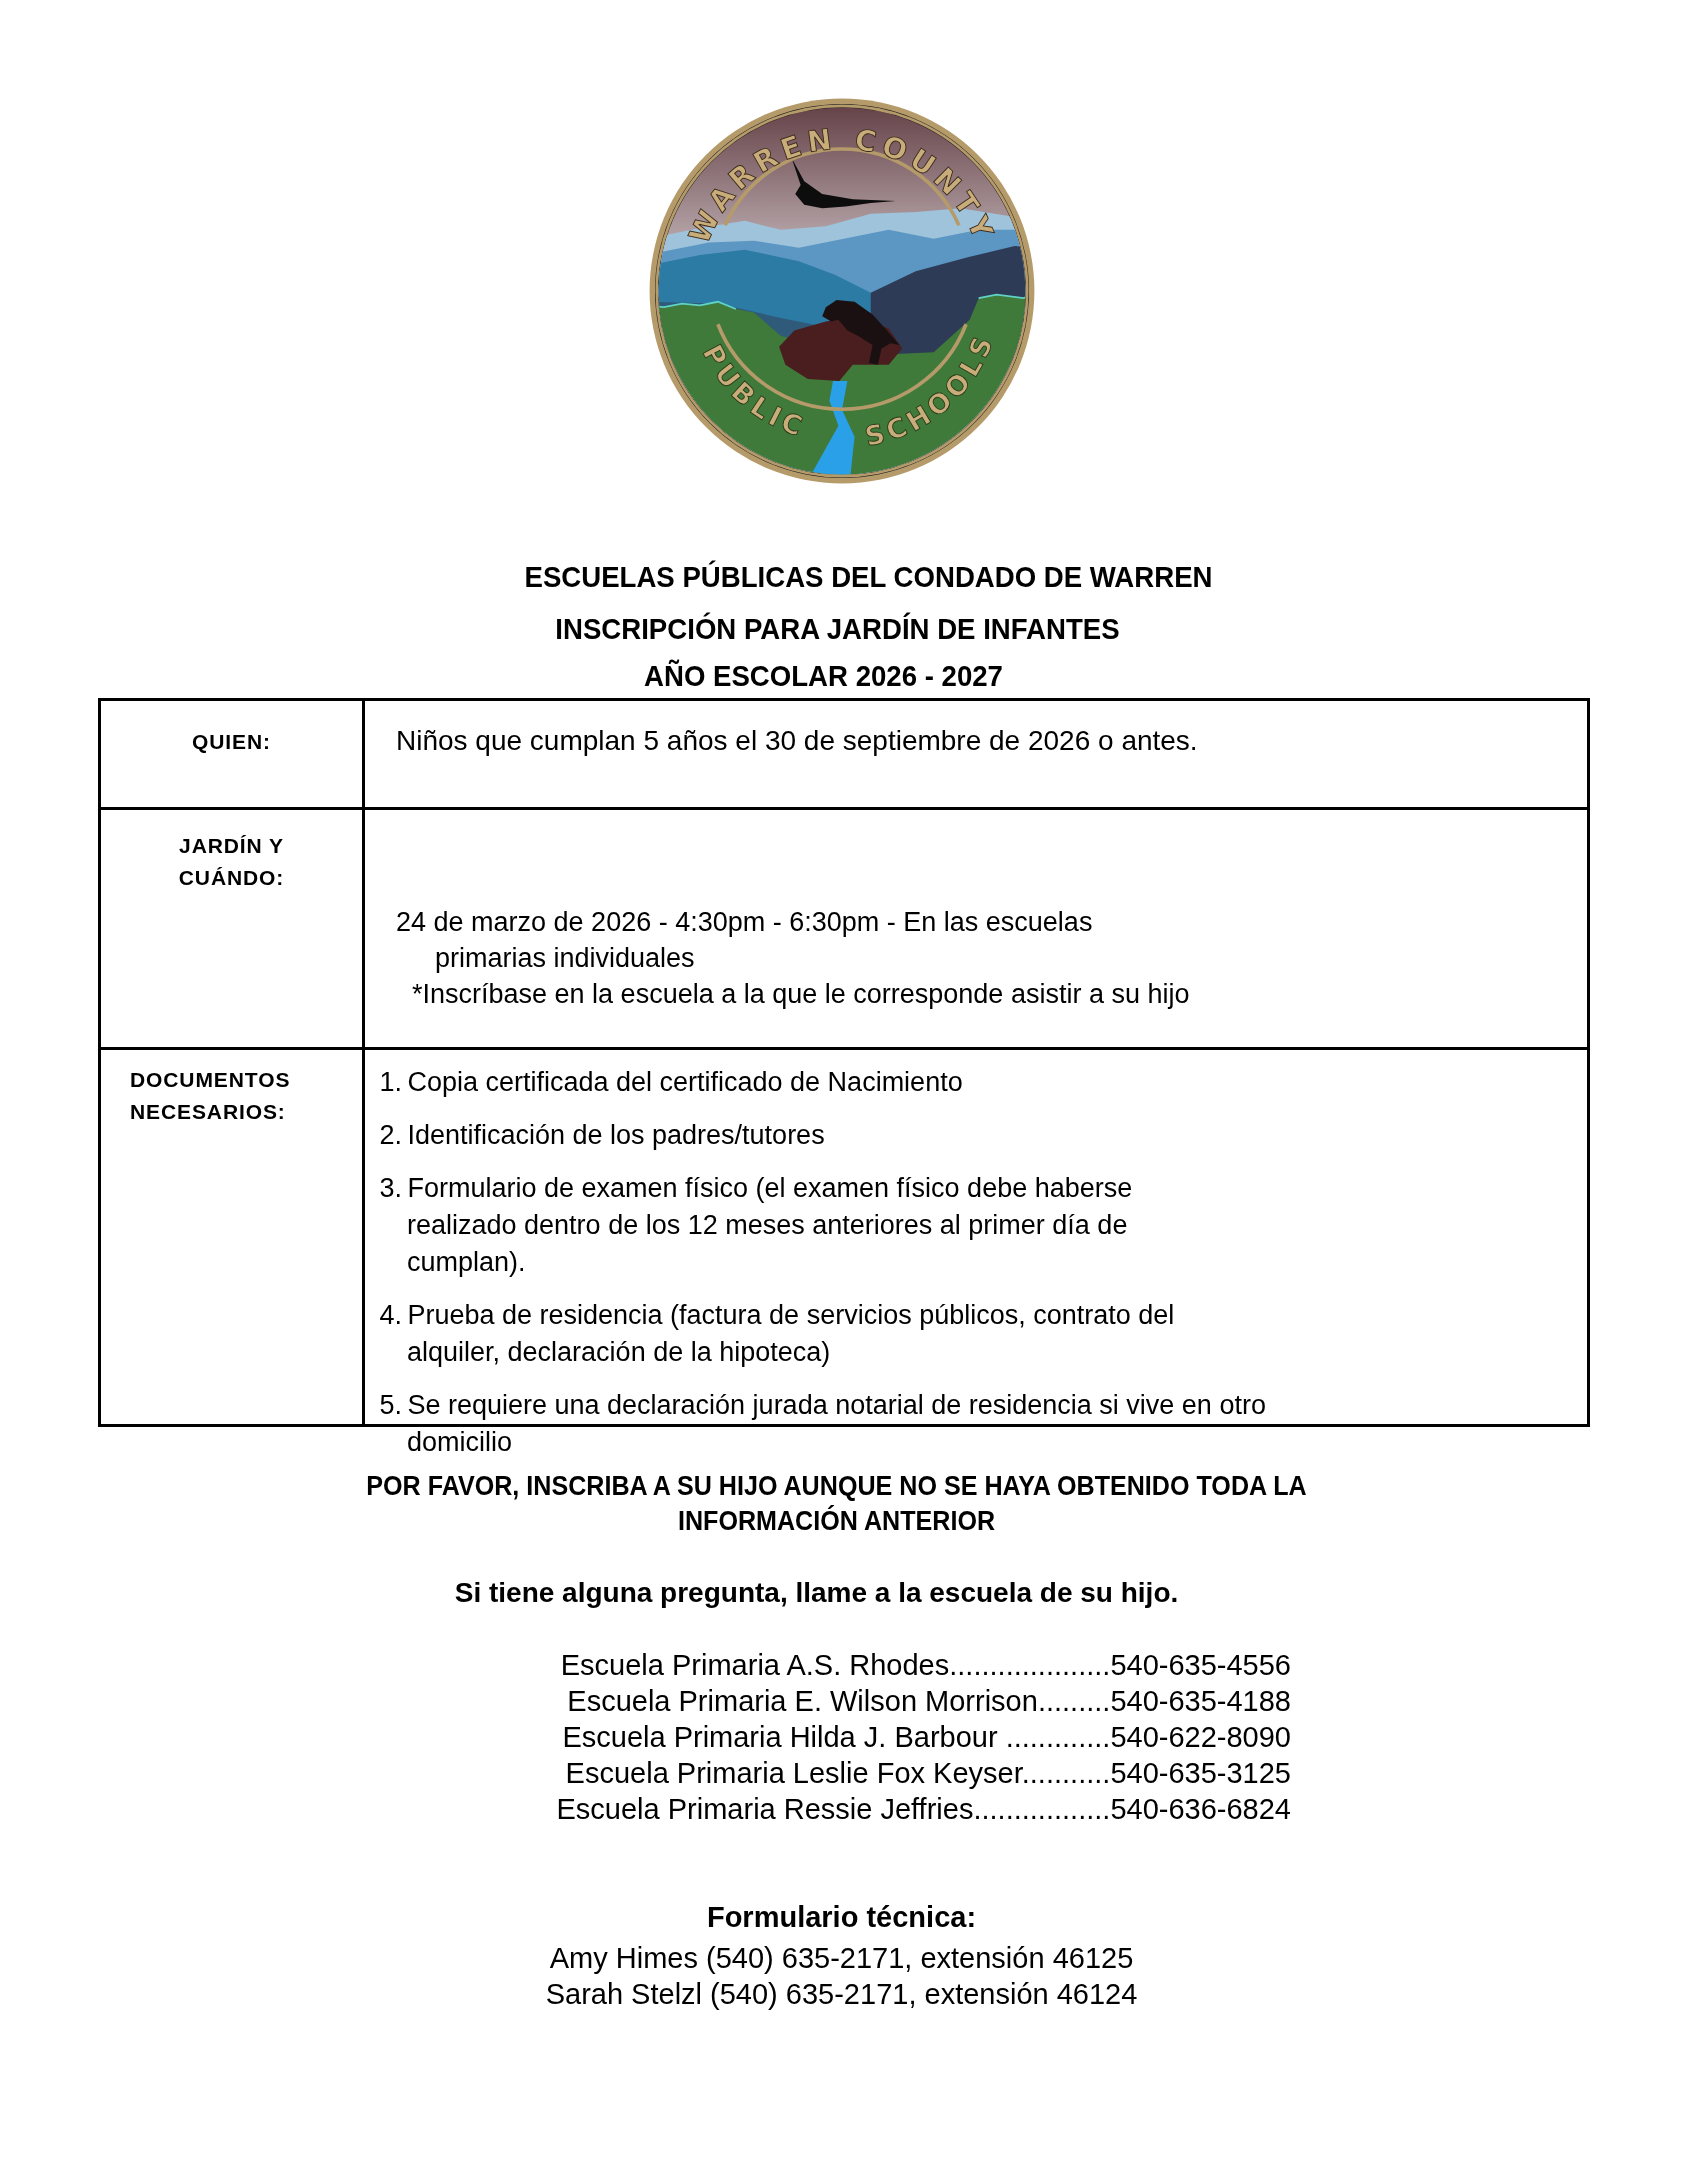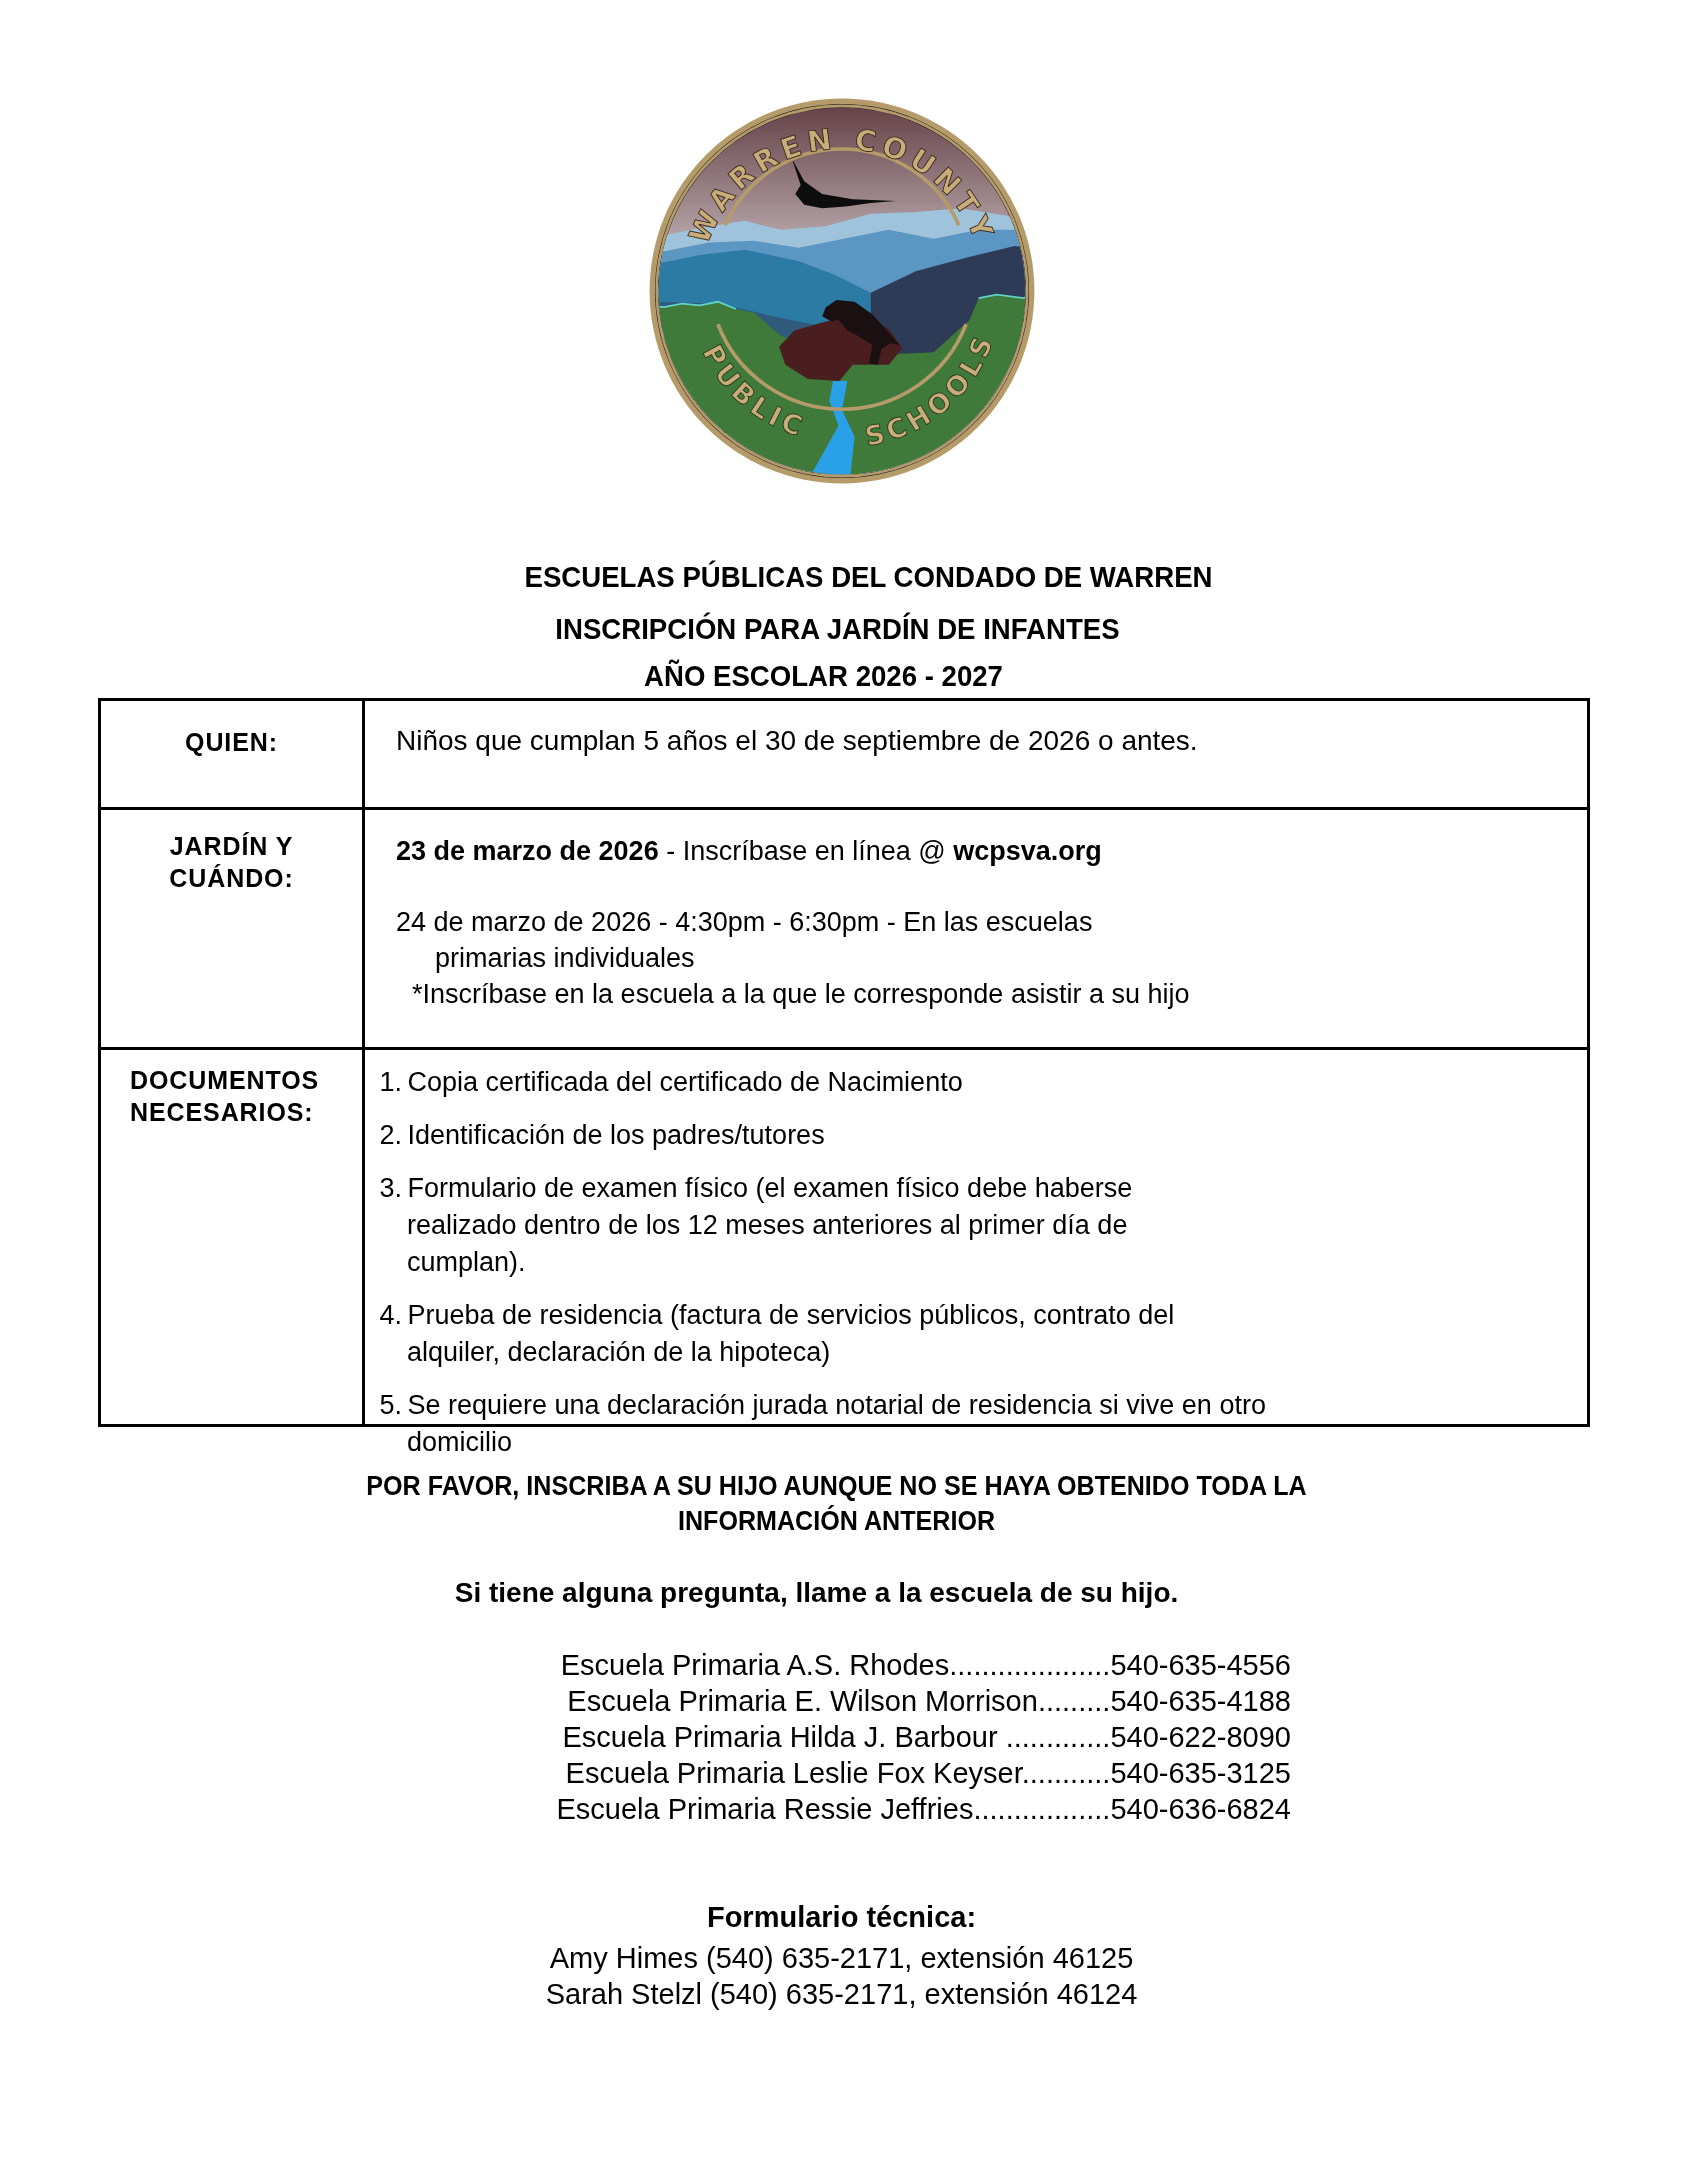--- a/index.html
+++ b/index.html
@@ -13,21 +13,21 @@
   #logo { position: absolute; left: 646px; top: 95px; width: 392px; height: 392px; }
 
   
   .title { font-family: "Liberation Sans Narrow", "Liberation Sans", sans-serif; font-weight: bold; font-size: 30px; letter-spacing: 0px; transform: scaleX(0.92); transform-origin: center; }
 
   
   #info-table { position: absolute; left: 98px; top: 698px; width: 1492px; height: 729px; border: 3.6px solid #000; box-sizing: border-box; }
   .row { position: absolute; left: 0; width: 100%; box-sizing: border-box; }
   .row + .row { border-top: 3.6px solid #000; }
   .col-divider { position: absolute; left: 261px; top: 0; bottom: 0; width: 2.7px; background: #000; }
-  .label { position: absolute; left: 0; width: 261px; text-align: center; font-weight: bold; font-size: 25px; line-height: 32px; letter-spacing: 0.9px; }
+  .label { position: absolute; left: 0; width: 261px; text-align: center; font-weight: bold; font-size: 21px; line-height: 32px; letter-spacing: 0.9px; }
   .cell { position: absolute; left: 295px; right: 18px; font-size: 27px; line-height: 36px; white-space: nowrap; }
   .cell .b { font-weight: bold; }
 
   ol.docs { margin: 0; padding: 0; list-style: none; }
   ol.docs li { display: block; font-size: 27px; line-height: 37px; margin-top: 16px; }
   ol.docs li .num { display: inline-block; width: 36px; text-align: right; padding-right: 5.4px; }
   ol.docs li .cont { display: block; padding-left: 41px; }
 
   .bold-note { font-weight: bold; font-size: 27px; transform: scaleX(0.93); transform-origin: center; }
   .question { font-weight: bold; font-size: 28px; }
@@ -105,23 +105,20 @@
   <div class="row" style="top:0; height:106px;">
     <div class="label" style="top:25px;">QUIEN:</div>
     <div class="cell" style="top:21.6px; font-size:28px;">Niños que cumplan 5 años el 30 de septiembre de 2026 o antes.</div>
   </div>
 
   <div class="row" style="top:106px; height:254px;">
     <div class="label" style="top:20px;">
       <div>JARDÍN Y</div>
       <div>CUÁNDO:</div>
     </div>
-    <div class="cell" style="top:23.4px;">
-      <span class="b">23 de marzo de 2026</span><span> - Inscríbase en línea @ </span><span class="b">wcpsva.org</span>
-    </div>
     <div class="cell b" style="top:94px;">24 de marzo de 2026 - 4:30pm - 6:30pm - En las escuelas</div>
     <div class="cell" style="top:166px; left:311px;">*Inscríbase en la escuela a la que le corresponde asistir a su hijo</div>
     <div class="cell b" style="top:130px; left:334px;">primarias individuales</div>
   </div>
 
   <div class="row" style="top:346px; height:422px;">
     <div class="label" style="top:14.4px; text-align:left; padding-left:29px; box-sizing:border-box;">
       <div>DOCUMENTOS</div>
       <div>NECESARIOS:</div>
     </div>

